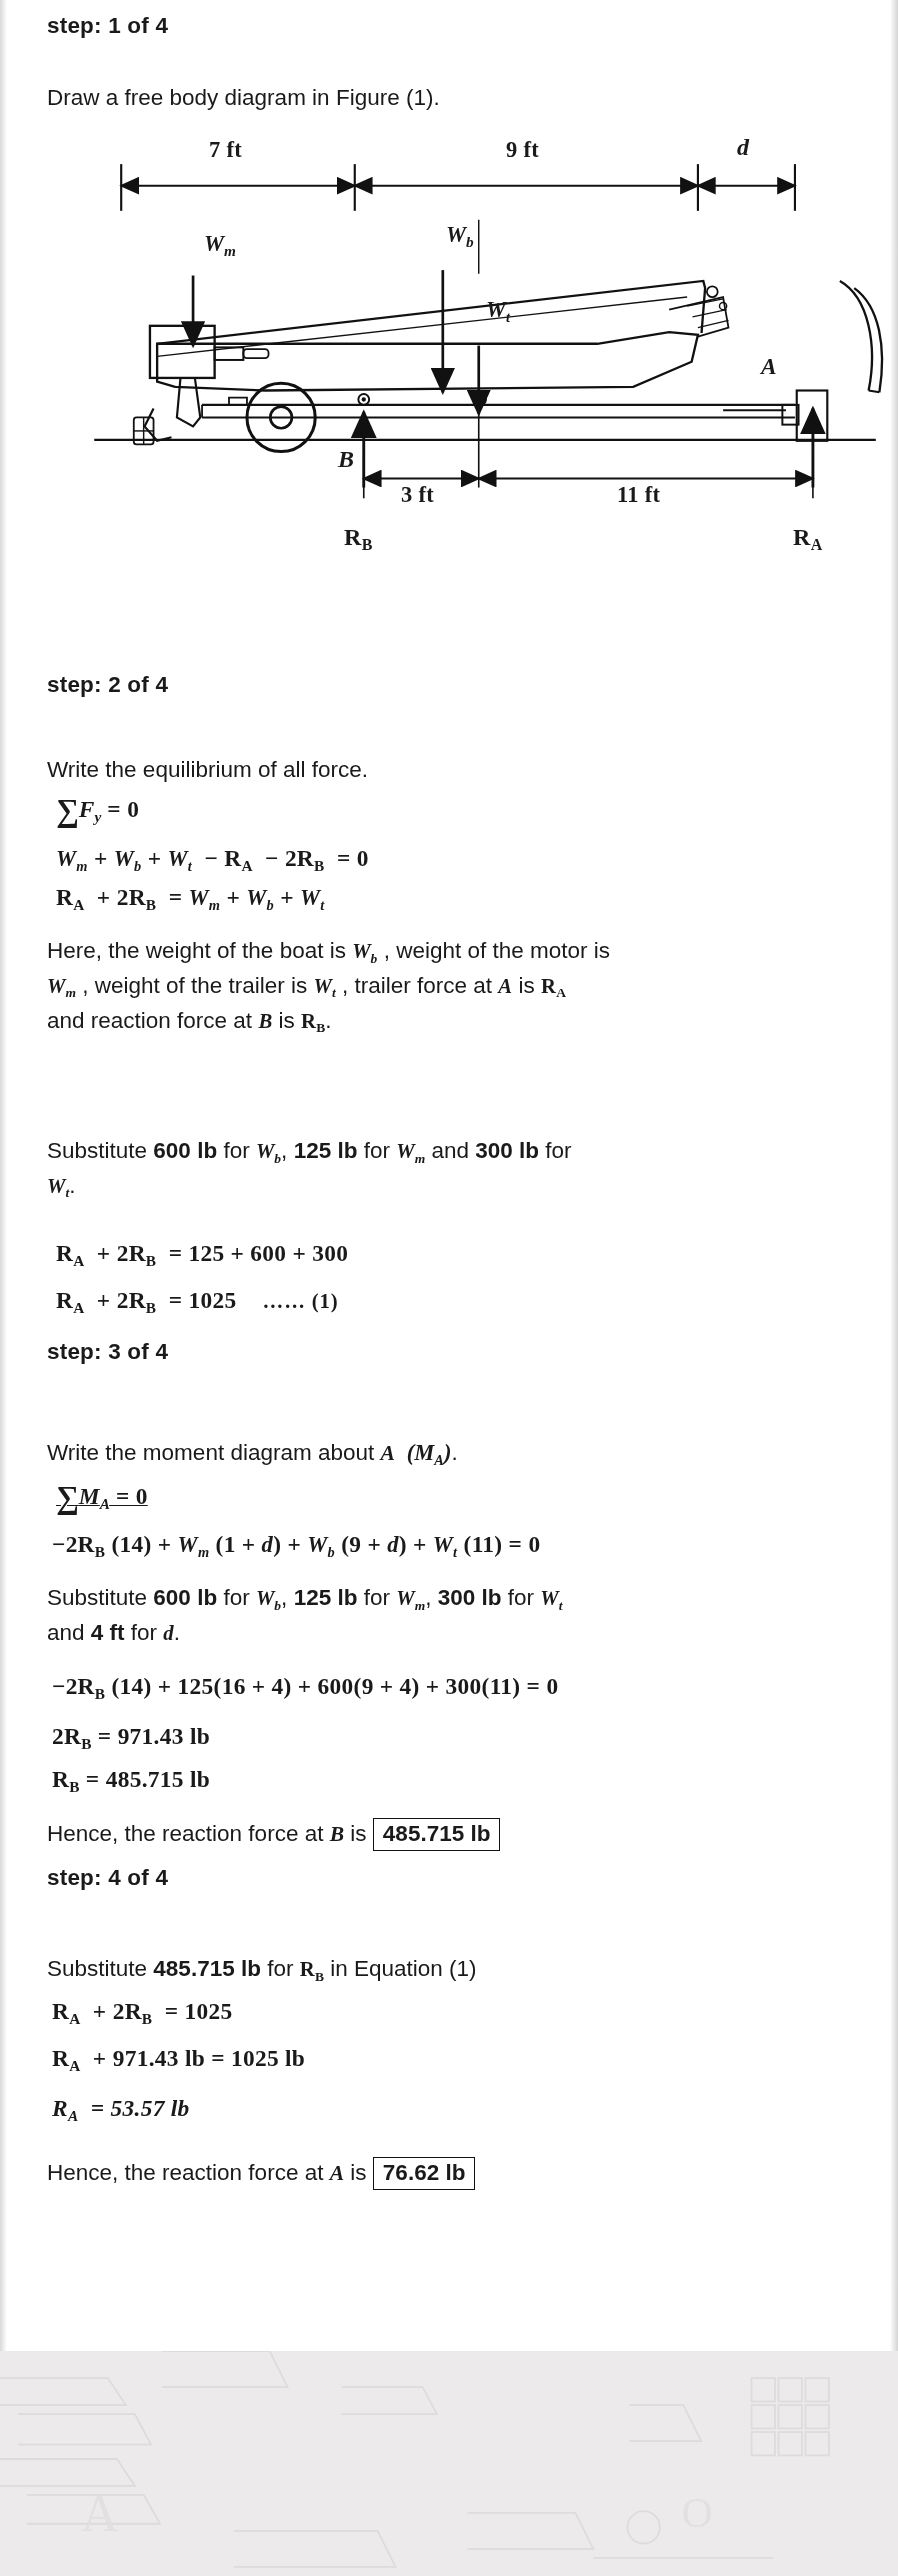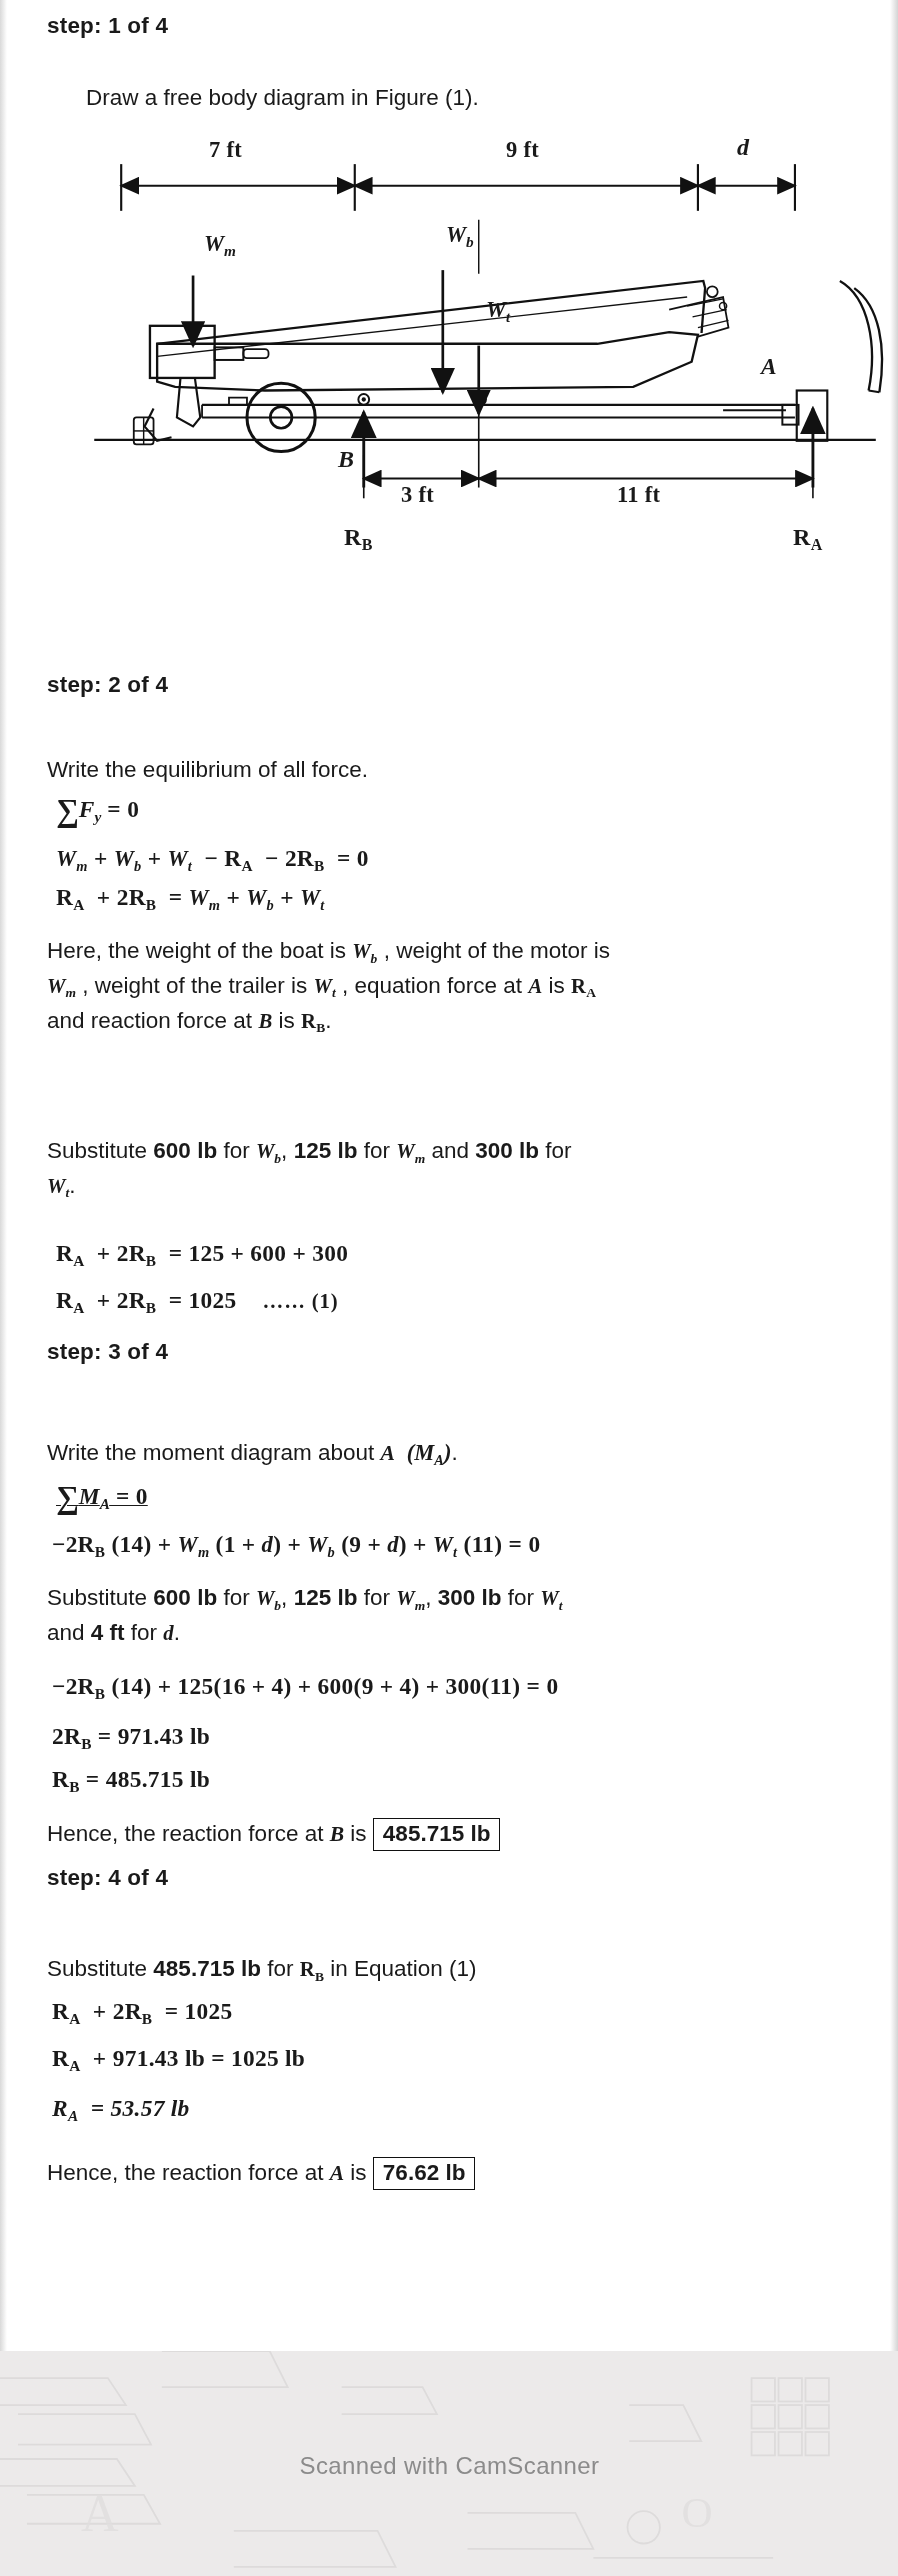--- a/index.html
+++ b/index.html
@@ -120,21 +120,21 @@
 <body>
 
 <div class="page">
   <div class="edge-left"></div>
   <div class="edge-right"></div>
 
   <div class="content">
 
     <div class="step-head" style="position:absolute; left:47px; top:12.6px;">step: 1 of 4</div>
 
-    <div class="para" style="position:absolute; left:47px; top:81px;margin-left:39px;">Draw a free body diagram in Figure (1).</div>
+    <div class="para" style="position:absolute; left:47px; top:81px;">Draw a free body diagram in Figure (1).</div>
 
     <div class="figure" style="position:absolute; left:47px; top:121px;">
       <svg class="fig-svg" width="809" height="539" viewBox="0 0 900 600">
         <defs>
           <marker id="arrEnd" markerWidth="10" markerHeight="9" refX="9" refY="4.5" orient="auto">
             <polygon points="0,0 10,4.5 0,9" fill="#111"></polygon>
           </marker>
           <marker id="arrStart" markerWidth="10" markerHeight="9" refX="1" refY="4.5" orient="auto">
             <polygon points="10,0 0,4.5 10,9" fill="#111"></polygon>
           </marker>
@@ -263,21 +263,21 @@
       <span>+</span> <span class="mi">W</span><span class="mi" style="font-size:14.4px; position:relative; top:4.5px;">t</span>
     </div>
 
     <div class="para" style="position:absolute; left:47px; top:934px; width:809px;">
       <span>Here, the weight of the boat is</span>
       <span class="mi" style="font-size:20.7px;">W</span><span class="mi" style="font-size:13.5px; position:relative; top:4.5px;">b</span>
       <span>, weight of the motor is</span><br>
       <span class="mi" style="font-size:20.7px;">W</span><span class="mi" style="font-size:13.5px; position:relative; top:4.5px;">m</span>
       <span>, weight of the trailer is</span>
       <span class="mi" style="font-size:20.7px;">W</span><span class="mi" style="font-size:13.5px; position:relative; top:4.5px;">t</span>
-      <span>, equation force at</span>
+      <span>, trailer force at</span>
       <span class="mi" style="font-size:20.7px;">A</span>
       <span>is</span>
       <span class="mathline" style="font-size:20.7px;">R</span><span style="font-family:'Liberation Serif',serif; font-weight:bold; font-size:13.5px; position:relative; top:4.5px;">A</span><br>
       <span>and reaction force at</span>
       <span class="mi" style="font-size:20.7px;">B</span>
       <span>is</span>
       <span class="mathline" style="font-size:20.7px;">R</span><span style="font-family:'Liberation Serif',serif; font-weight:bold; font-size:13.5px; position:relative; top:4.5px;">B</span><span>.</span>
     </div>
 
     <div class="para" style="position:absolute; left:47px; top:1134px; width:827px;">
@@ -423,16 +423,15 @@
         <path d="M 700 60 L 760 60 L 780 100 L 700 100"></path>
         <circle cx="716" cy="196" r="18"></circle>
         <path d="M 660 230 L 860 230"></path>
         <path d="M 380 40 L 470 40 L 486 70 L 380 70"></path>
       </g>
       <g fill="#d5d3d3" opacity="0.85">
         <text x="90" y="200" font-family="Liberation Serif, serif" font-size="58">A</text>
         <text x="758" y="196" font-family="Liberation Serif, serif" font-size="48">O</text>
       </g>
     </svg>
-    <div class="footer-text">Scanned with CamScanner</div>
   </div>
 </div>
 
 
 </body></html>

